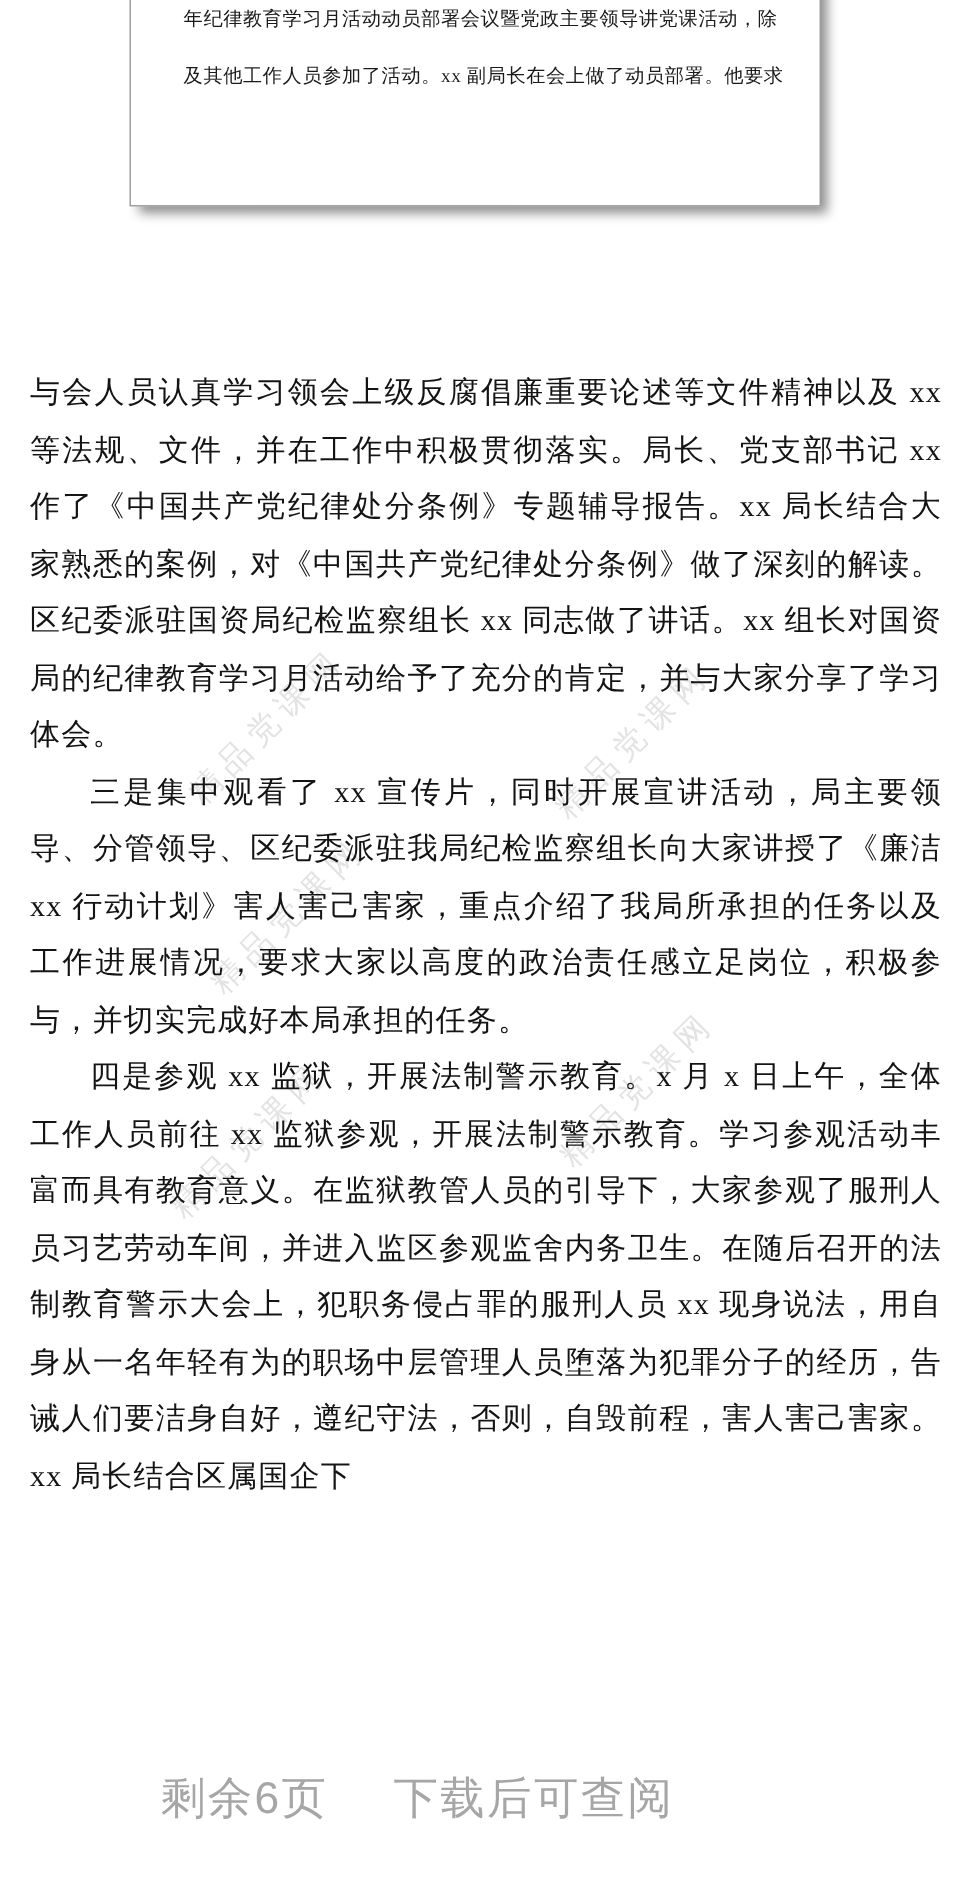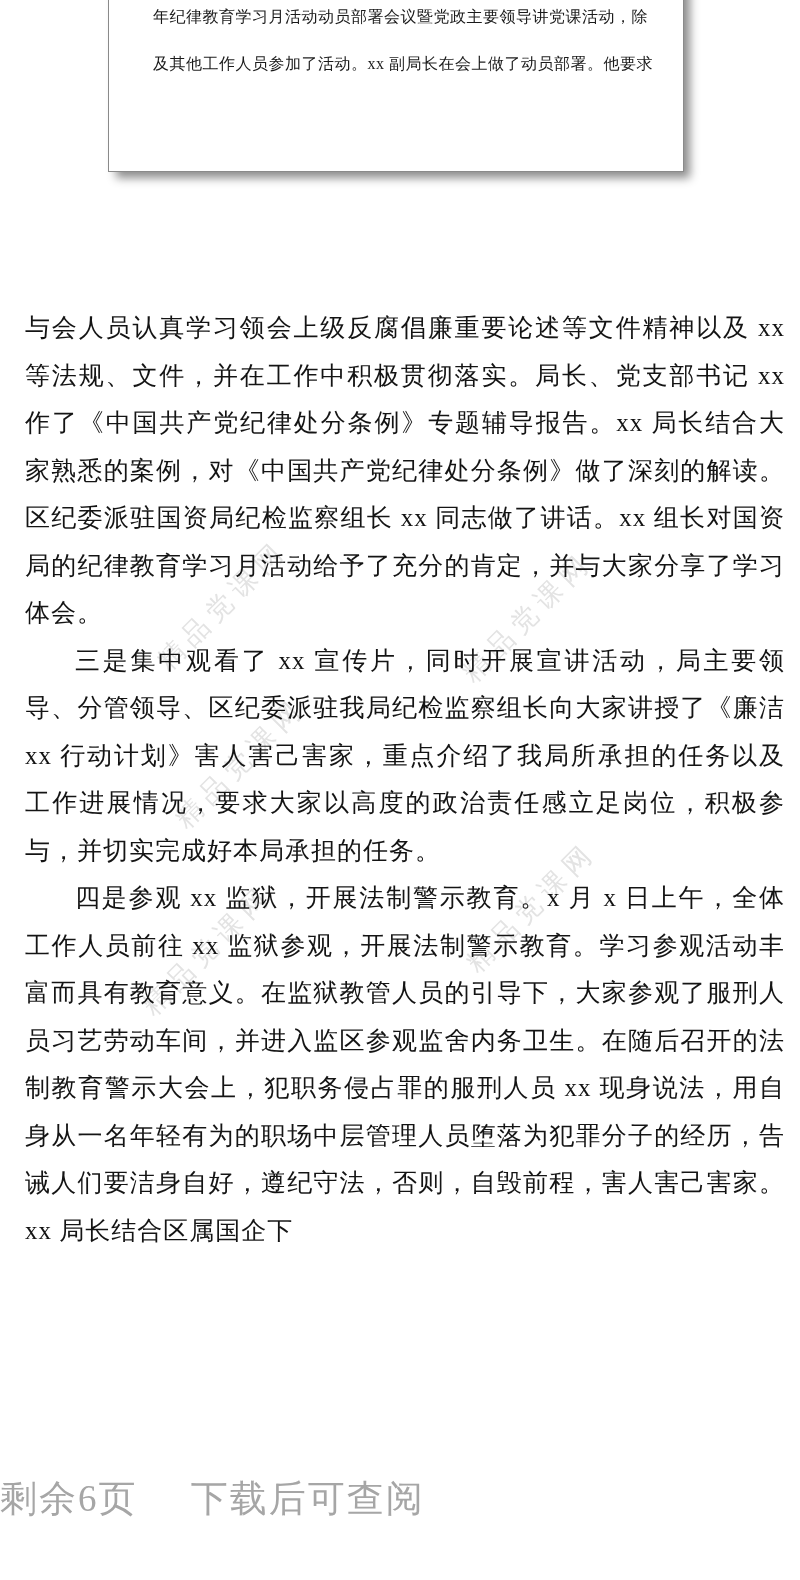--- a/index.html
+++ b/index.html
@@ -77,24 +77,25 @@
   }
   .body-text p { margin: 0; text-indent: 2em; }
   .body-text p.no-indent { text-indent: 0; }
 
   
   .footer {
     position: absolute;
     left: 0;
     width: 696px;
     top: 1474px;
+    text-align: center;
     color: #a6a6a6;
     font-size: 37px;
     letter-spacing: 2px;
-    font-family: Liberation Serif, serif;
+    font-family: Liberation Sans, sans-serif;
     z-index: 1;
   }
   .footer .hint { margin-left: 42px; }
 </style>
 </head>
 <body>
 
 <div class="screen">
 
   <div class="watermark-layer">

